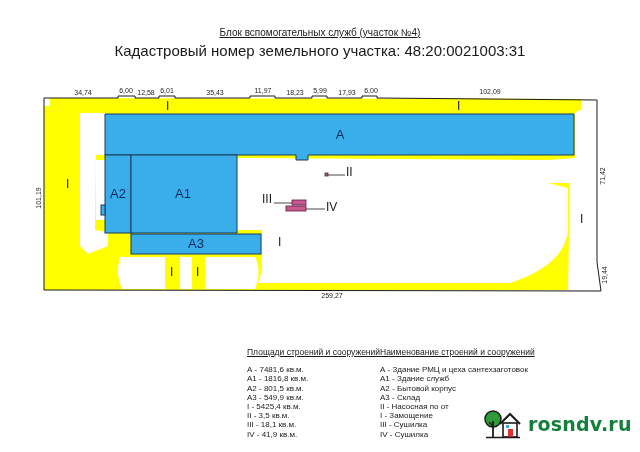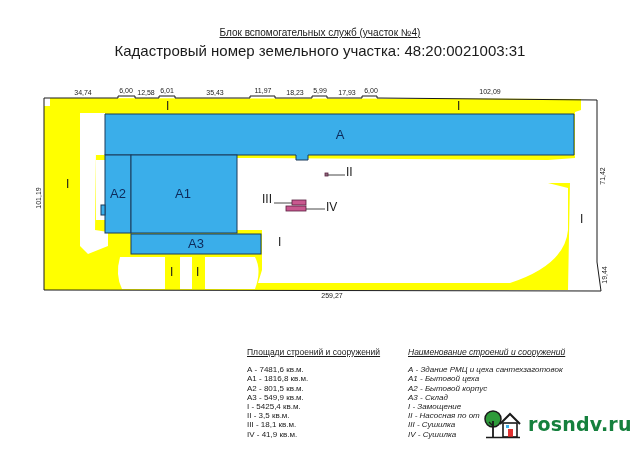--- a/index.html
+++ b/index.html
@@ -109,28 +109,28 @@
   <div class="row">А   - 7481,6 кв.м.</div>
   <div class="row">А1 - 1816,8 кв.м.</div>
   <div class="row">А2 - 801,5 кв.м.</div>
   <div class="row">А3 - 549,9 кв.м.</div>
   <div class="row">I     - 5425,4 кв.м.</div>
   <div class="row">II    - 3,5 кв.м.</div>
   <div class="row">III   - 18,1 кв.м.</div>
   <div class="row">IV  - 41,9 кв.м.</div>
 </div>
 
-<div class="legend" style="left:408px; top:348px;font-style:italic;">
+<div class="legend" style="left:380px; top:348px;">
   <div class="lh">Наименование строений и сооружений</div>
   <div class="row">А   - Здание РМЦ и цеха сантехзаготовок</div>
-  <div class="row">А1 - Бытовой цеха</div>
+  <div class="row">А1 - Здание служб</div>
   <div class="row">А2 - Бытовой корпус</div>
   <div class="row">А3 - Склад</div>
+  <div class="row">II   - Насосная по от</div>
   <div class="row">I    - Замощение</div>
-  <div class="row">II   - Насосная по от</div>
   <div class="row">III  - Сушилка</div>
   <div class="row">IV  - Сушилка</div>
 </div>
 
 <div class="logo">
   <svg width="38" height="30" viewBox="0 0 38 30">
     <circle cx="9" cy="10" r="8" fill="#2e9b3a" stroke="#1a1a1a" stroke-width="1.5"></circle>
     <line x1="9" y1="12" x2="9" y2="28" stroke="#1a1a1a" stroke-width="1.8"></line>
     <line x1="9" y1="17" x2="5" y2="13" stroke="#1a1a1a" stroke-width="1.3"></line>
     <path d="M16,15 L26,5 L36,15" fill="none" stroke="#1a1a1a" stroke-width="2"></path>

